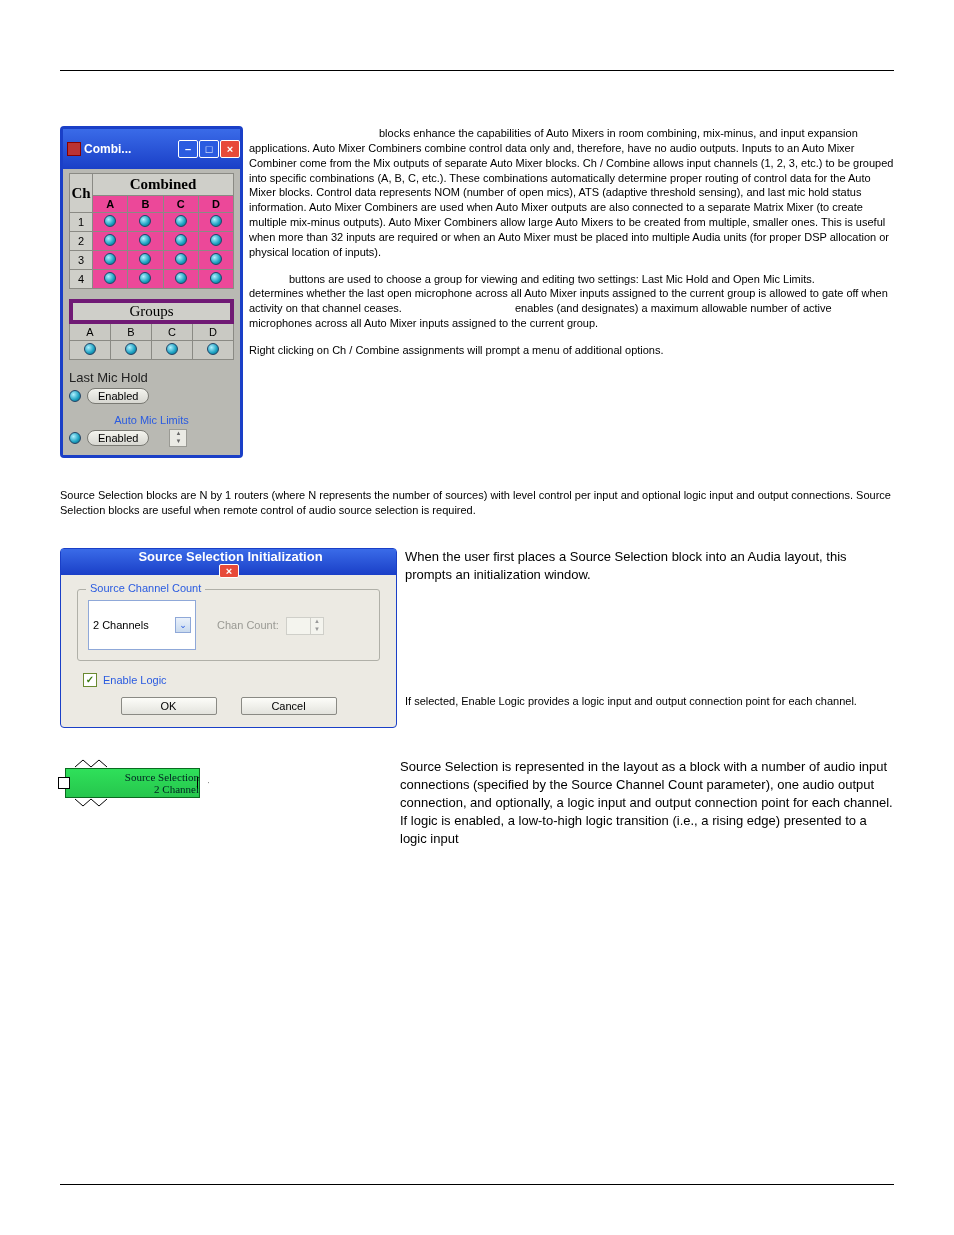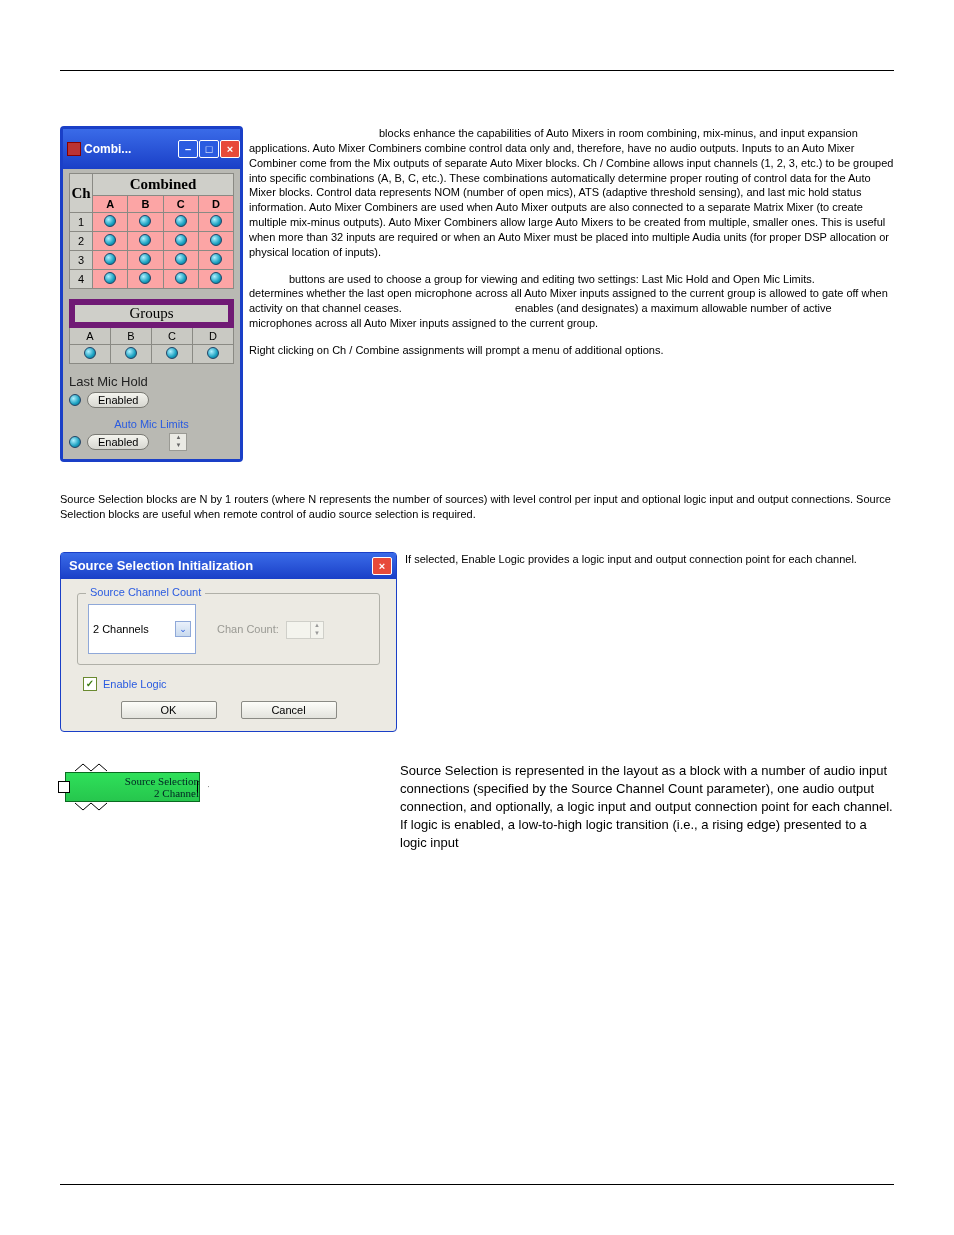--- a/index.html
+++ b/index.html
@@ -41,26 +41,26 @@
     align-items: center;
     padding-left: 4px;
   }
   .combi-title .icon-sq { width:12px;height:12px;background:#b33;border:1px solid #800;margin-right:3px;}
   .combi-title .ttext { color:#fff; font-weight:bold; font-size:12px; flex:1; }
   .tbtn { width:18px;height:16px;margin-left:1px;border:1px solid #fff;border-radius:2px;display:flex;align-items:center;justify-content:center;font-weight:bold;}
   .tbtn.min{background:#2a5be0;color:#fff;}
   .tbtn.max{background:#2a5be0;color:#fff;}
   .tbtn.close{background:#e74a3a;color:#fff;}
   .combi-body { padding:4px 6px 8px 6px; background:#b9b9b3;}
-  .combi-table { width:100%; border-collapse: collapse; background:#fca5a5;padding-left:6px; }
+  .combi-table { width:100%; border-collapse: collapse; background:#ec4899;padding-left:6px; }
   .combi-table th, .combi-table td { border:1px solid #8a8a84; text-align:center; padding:2px 0; font-size:11px;}
   .combi-table th.big { font-size:15px; font-family: Georgia, serif; background:#cfcfc9;}
   .combi-table td.side { background:#cfcfc9; width:22px;}
   .radio-dot { width:10px;height:10px;border-radius:50%;background:radial-gradient(circle at 35% 35%, #aef0ff,#1aa0c0 60%,#0a6078);display:inline-block;border:1px solid #246;}
-  .groups-label{ text-align:center;font-size:15px;font-family:Georgia,serif;border:6px solid #701a75;background:#cfcfc9;margin-top:10px;}
+  .groups-label{ text-align:center;font-size:15px;font-family:Georgia,serif;border:4px solid #701a75;background:#cfcfc9;margin-top:10px;}
   .groups-row { display:flex; border:1px solid #8a8a84; border-top:none;}
   .groups-row .gcell{flex:1;border-left:1px solid #8a8a84;text-align:center;padding:2px 0;font-size:11px;background:#c9c9c3;}
   .groups-row .gcell:first-child{border-left:none;}
   .sect-label{font-size:13px;color:#222;margin-top:10px;}
   .toggle-row{display:flex;align-items:center;margin-top:3px;}
   .toggle-row .dot{width:10px;height:10px;border-radius:50%;background:radial-gradient(circle at 35% 35%, #aef0ff,#1aa0c0 60%,#0a6078);border:1px solid #246;margin-right:6px;}
   .toggle-btn{border:1px solid #7a7a74;background:linear-gradient(#f4f4ee,#d7d7d1);padding:1px 10px;font-size:11px;border-radius:8px;}
   .oml-label{font-size:11px;color:#2a5be0;text-align:center;margin-top:10px;}
   .spin{width:16px;height:16px;border:1px solid #9a9a94;background:#eaeae4;display:inline-flex;flex-direction:column;margin-left:20px;}
   .spin .s{flex:1;font-size:6px;line-height:7px;text-align:center;color:#666;}
@@ -72,21 +72,21 @@
     width: 335px;
     border: 1px solid #1a3fc7;
     border-radius: 4px;
     background: #eceae3;
     font-family: Tahoma, Arial, sans-serif;
     flex-shrink: 0;
   }
   .ssi-title {
     height: 26px;
     background: linear-gradient(#3a6be8, #1a3fc7);
-    display:flex;align-items:center;padding:0 4px;
+    display:flex;align-items:center;padding:0 4px;flex-direction:column;
   }
   .ssi-title .t{color:#fff;font-weight:bold;font-size:13px;flex:1;padding-left:4px;}
   .ssi-body{padding:14px 16px 12px 16px;}
   .fieldset{border:1px solid #b0b0a8;border-radius:3px;padding:10px 10px;position:relative;}
   .fieldset .legend{position:absolute;top:-8px;left:8px;background:#eceae3;padding:0 4px;font-size:11px;color:#2a5be0;}
   .combo{border:1px solid #8fa8d8;background:#fff;padding:16px 4px;width:98px;display:inline-flex;align-items:center;justify-content:space-between;font-size:11px;}
   .combo .arrow{border:1px solid #8fa8d8;background:linear-gradient(#eaf1fb,#c9daee);width:14px;height:14px;display:flex;align-items:center;justify-content:center;color:#2a5be0;font-size:9px;}
   .chancount{color:#9a9a94;font-size:11px;margin-left:18px;}
   .numfield{border:1px solid #cfcfc9;background:#f4f4ee;width:36px;height:16px;display:inline-block;vertical-align:middle;margin-left:4px;position:relative;}
   .numfield .sp{position:absolute;right:0;top:0;bottom:0;width:12px;border-left:1px solid #cfcfc9;display:flex;flex-direction:column;}
@@ -248,20 +248,21 @@
           <span class="chk">✓</span>
           <span>Enable Logic</span>
         </div>
         <div class="btnrow">
           <span class="btn">OK</span>
           <span class="btn">Cancel</span>
         </div>
       </div>
     </div>
     <div class="rt-col big">
+      <div style="margin-bottom:110px;">When the user first places a Source Selection block into an Audia layout, this prompts an initialization window.</div>
       <div class="note">If selected, Enable Logic provides a logic input and output connection point for each channel.</div>
     </div>
   </div>
 
   <div class="row4">
     <div class="src-block">
       <div class="zig">
         <svg width="135" height="10">
             <polyline points="10,9 18,2 26,9 34,2 42,9" fill="none" stroke="#000" stroke-width="1"></polyline>
           </svg>

